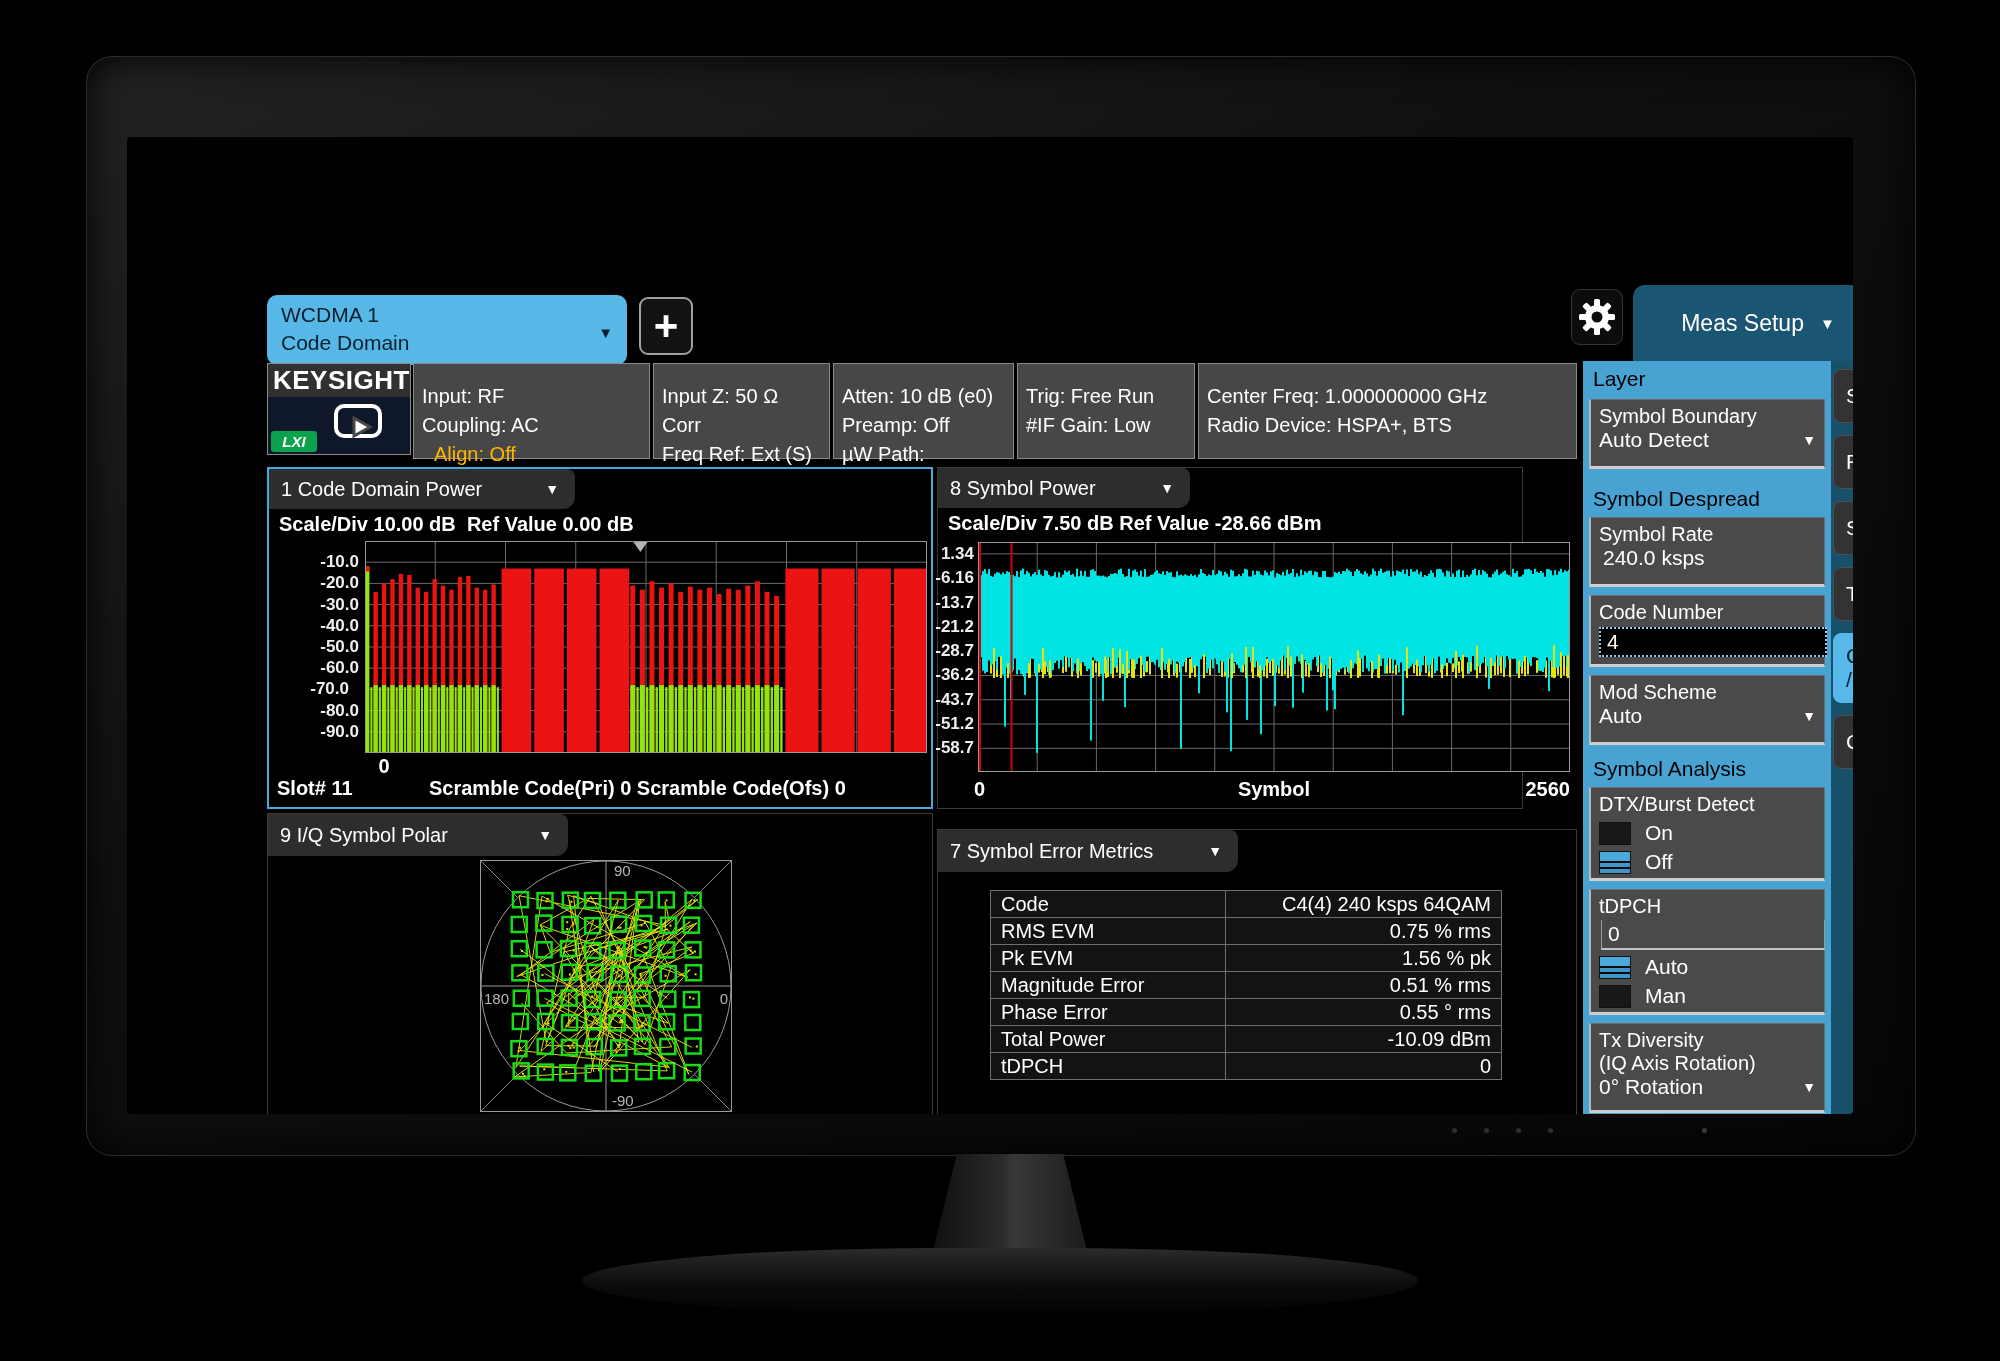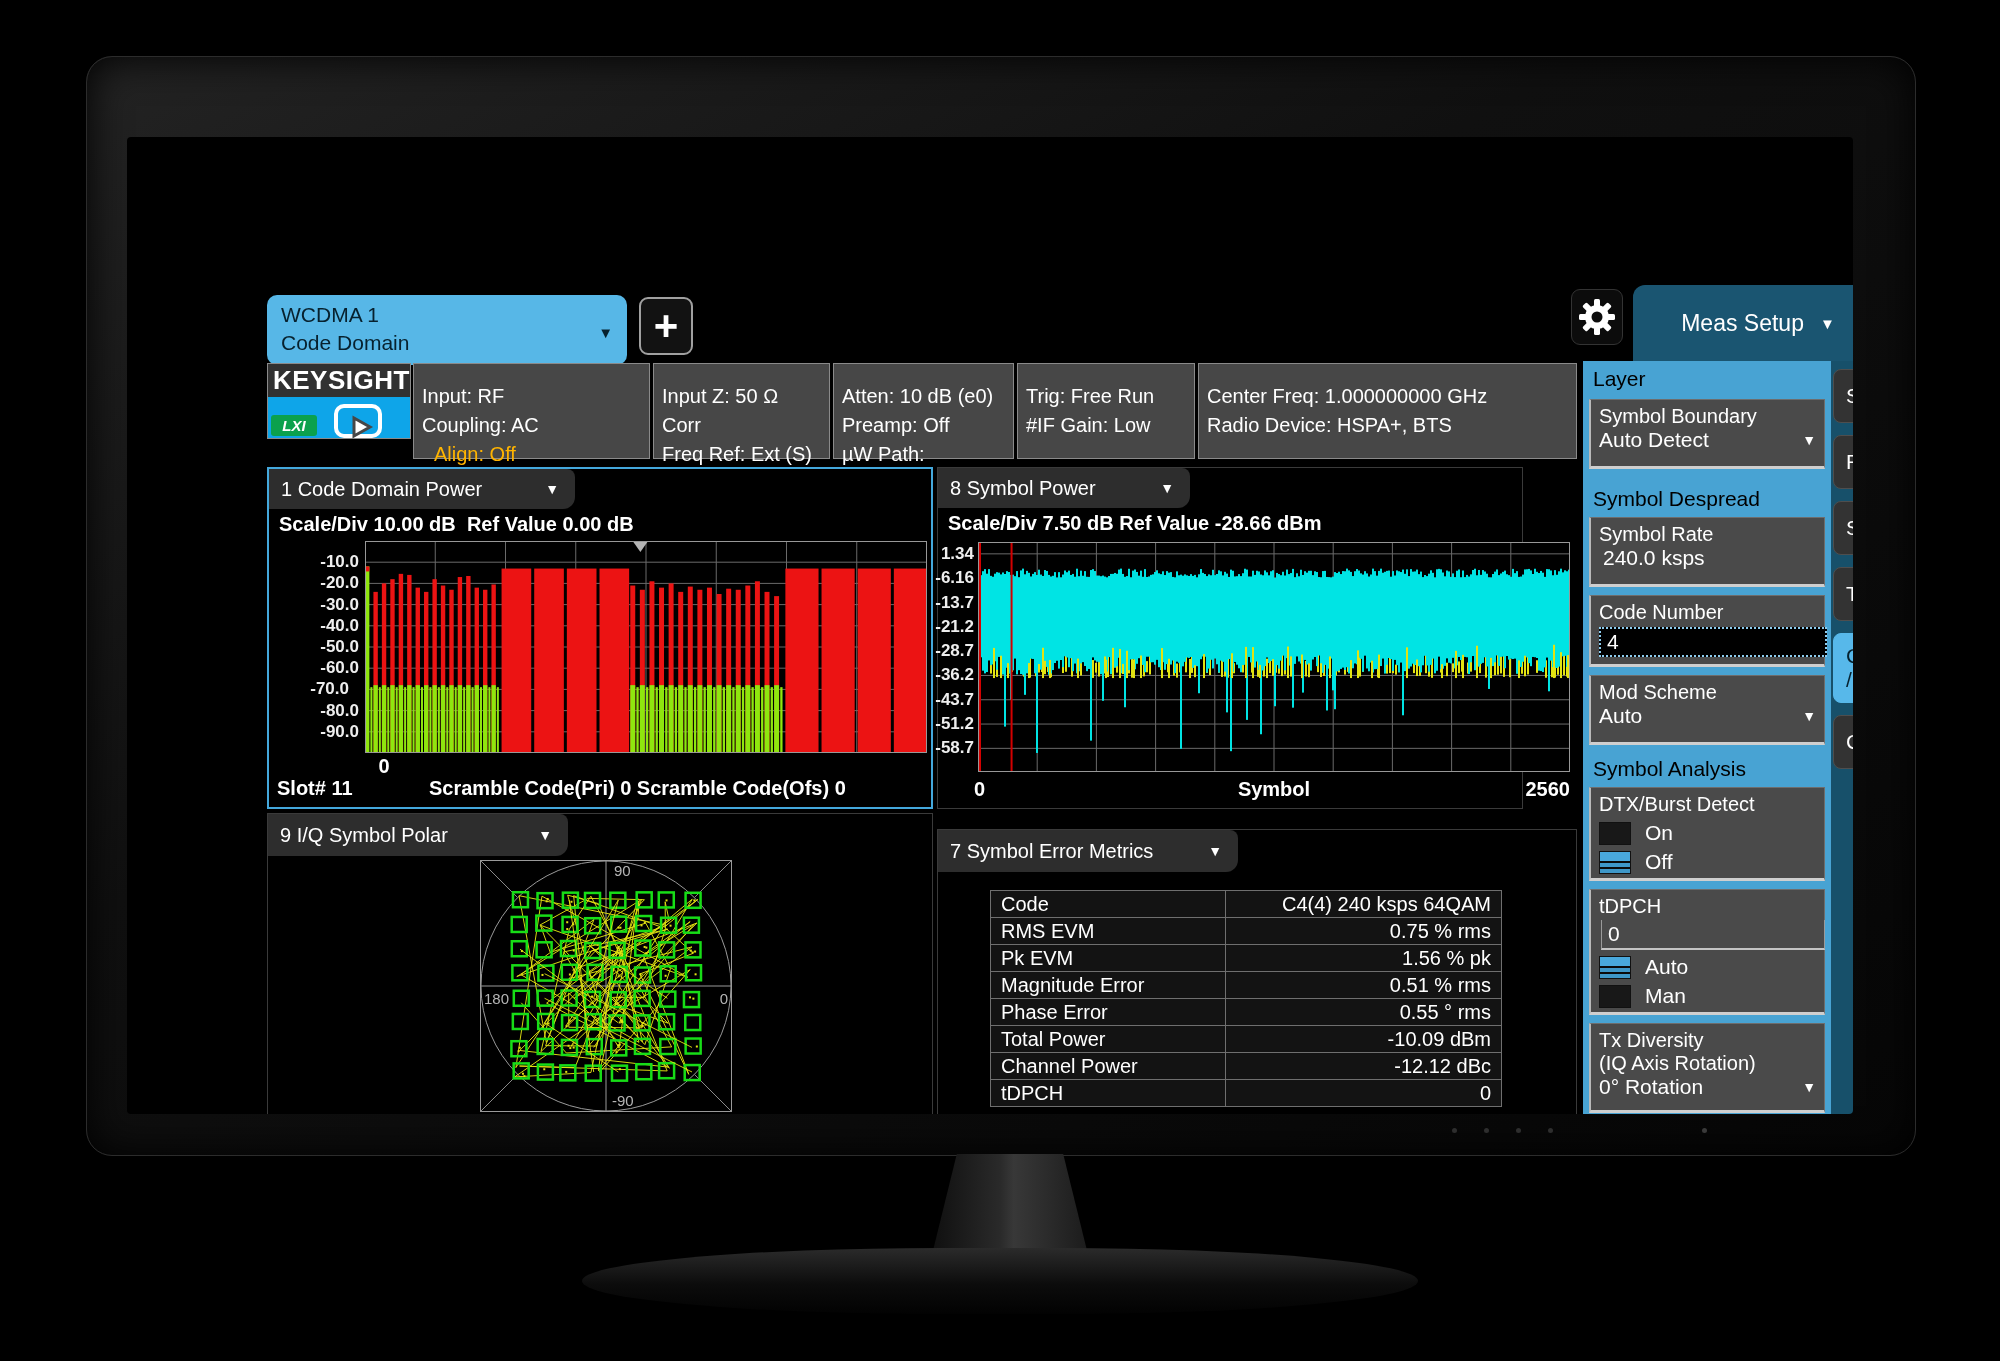--- a/index.html
+++ b/index.html
@@ -25,21 +25,21 @@
   .sq-btn{background:#121212;border:2px solid #a0a0a0;border-radius:9px;display:flex;align-items:center;justify-content:center;box-sizing:border-box;}
   #add-btn{left:512px;top:160px;width:54px;height:58px;color:#fff;font-size:42px;font-weight:700;line-height:40px;}
   #gear-btn{left:1444px;top:152px;width:52px;height:56px;border:1px solid #333;background:#0c0c0c;}
   #meas-tab{left:1506px;top:148px;width:250px;height:76px;background:#1a5571;border-radius:12px 12px 0 0;
             color:#fff;font-size:23px;display:flex;align-items:center;justify-content:center;gap:16px;}
   #meas-tab .caret{font-size:15px;}
   
   .stat-cell{top:226px;height:96px;background:#474747;border:1px solid #8a8a8a;box-sizing:border-box;
              color:#fff;font-size:20px;line-height:29px;padding:18px 8px;}
   .stat-cell .warn{color:#ffb400;margin-left:12px;}
-  #ks-cell{left:140px;top:226px;width:144px;height:76px;background:#0ea5e9;border:1px solid #8a8a8a;box-sizing:border-box;}
+  #ks-cell{left:140px;top:226px;width:144px;height:92px;background:#0f172a;border:1px solid #8a8a8a;box-sizing:border-box;}
   #ks-brand{position:absolute;left:0;top:0;width:100%;height:33px;background:#313131;color:#fff;
             font-size:26px;font-weight:700;letter-spacing:.5px;line-height:33px;padding-left:5px;box-sizing:border-box;}
   #lxi{position:absolute;left:3px;bottom:2px;width:46px;height:21px;background:#0ba14d;border-radius:3px;
        color:#fff;font-style:italic;font-weight:700;font-size:15px;text-align:center;line-height:21px;}
   
   .win{background:#000;box-sizing:border-box;}
   #win1{left:140px;top:330px;width:666px;height:342px;border:2px solid #44a8dc;}
   #win8{left:810px;top:330px;width:586px;height:342px;border:1px solid #3a3a3a;}
   #win9{left:140px;top:676px;width:666px;height:334px;border:1px solid #3a3a3a;}
   #win7{left:810px;top:676px;width:640px;height:334px;border:1px solid #3a3a3a;margin-top:16px;}
@@ -980,24 +980,20 @@
             </tr>
             <tr>
               <td class="lab">Phase Error</td>
               <td class="val">0.55 ° rms</td>
             </tr>
             <tr>
               <td class="lab">Total Power</td>
               <td class="val">-10.09 dBm</td>
             </tr>
             <tr>
-              <td class="lab">Channel Power</td>
-              <td class="val">-12.12 dBc</td>
-            </tr>
-            <tr>
               <td class="lab">tDPCH</td>
               <td class="val">0</td>
             </tr>
           </tbody>
         </table>
       <div class="footerline" style="left:56px;top:288px;font-weight:400;font-size:21px">160 symbols (1 slots)</div>
     </div>
 
     <div class="abs" id="side-strip"></div>
     <div class="abs" id="menu-panel">

